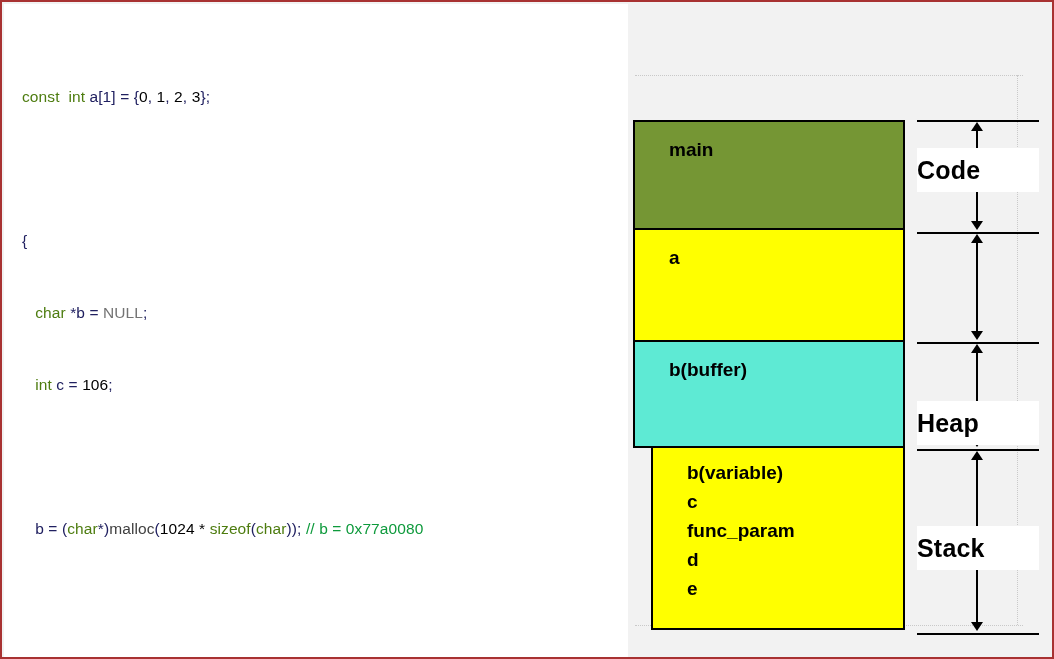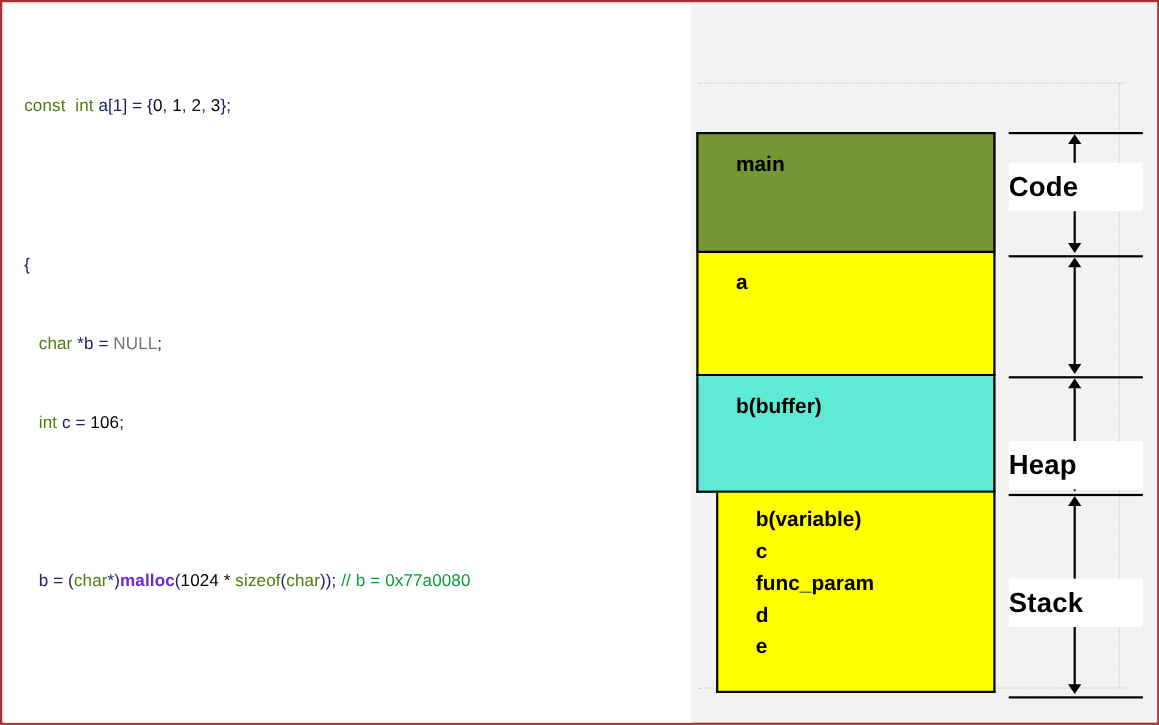--- a/index.html
+++ b/index.html
@@ -42,21 +42,21 @@
     font-size: 15.5px;
     line-height: 24px;
     white-space: pre;
     letter-spacing: 0.1px;
   }
   .cl { display: block; height: 24px; }
   .cl.blank { height: 24px; }
 
   .kw   { color: #4d7c0f; }          
   .fn   { color: #9a2f2f; }          
-  .fn2  { color: #6d28d9; font-weight: bold; }          
+  .fn2  { color: #404040; }          
   .mac  { color: #737373; }          
   .var  { color: #202060; }          
   .num  { color: #000000; }
   .cmt  { color: #0e9a3c; }
   .pn   { color: #202060; }
 
   
   #diagram {
     position: absolute;
     left: 627px;

